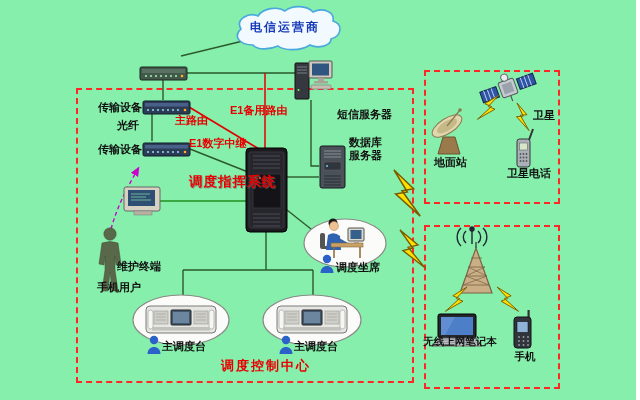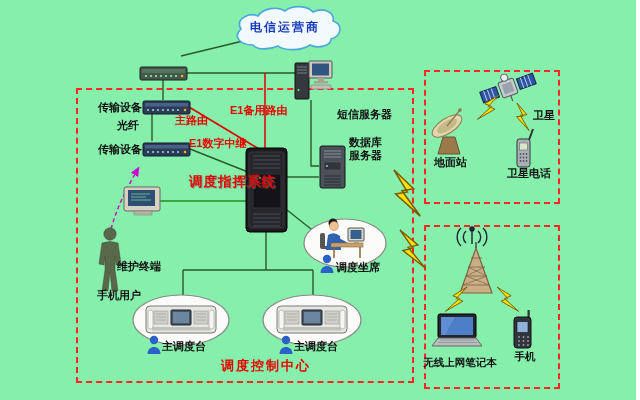--- a/index.html
+++ b/index.html
@@ -285,36 +285,36 @@
 
   <div class="lbl sys" style="left:189px;top:174px;">调度指挥系统</div>
 
   <div class="lbl" style="left:337px;top:64px;margin-top:44px;">短信服务器</div>
 
   <div class="lbl" style="left:349px;top:136px;">数据库
 服务器</div>
 
   <div class="lbl" style="left:117px;top:212px;margin-top:48px;">维护终端</div>
 
-  <div class="lbl" style="left:97px;top:289px;">手机用户</div>
+  <div class="lbl" style="left:97px;top:281px;">手机用户</div>
 
   <div class="lbl" style="left:336px;top:261px;">调度坐席</div>
 
   <div class="lbl" style="left:162px;top:340px;">主调度台</div>
 
   <div class="lbl" style="left:294px;top:340px;">主调度台</div>
 
   <div class="lbl boxtitle" style="left:221px;top:359px;">调度控制中心</div>
 
   <div class="lbl" style="left:533px;top:81px;margin-top:28px;">卫星</div>
 
   <div class="lbl" style="left:434px;top:156px;">地面站</div>
 
   <div class="lbl" style="left:507px;top:167px;">卫星电话</div>
 
 
 
-  <div class="lbl ctr small" style="left:420px;top:356px;width:80px;">无线上网笔记本</div>
+  <div class="lbl ctr small" style="left:420px;top:335px;width:80px;">无线上网笔记本</div>
 
   <div class="lbl ctr small" style="left:513px;top:350px;width:24px;">手机</div>
 
 
 </div>
 
 </body></html>

